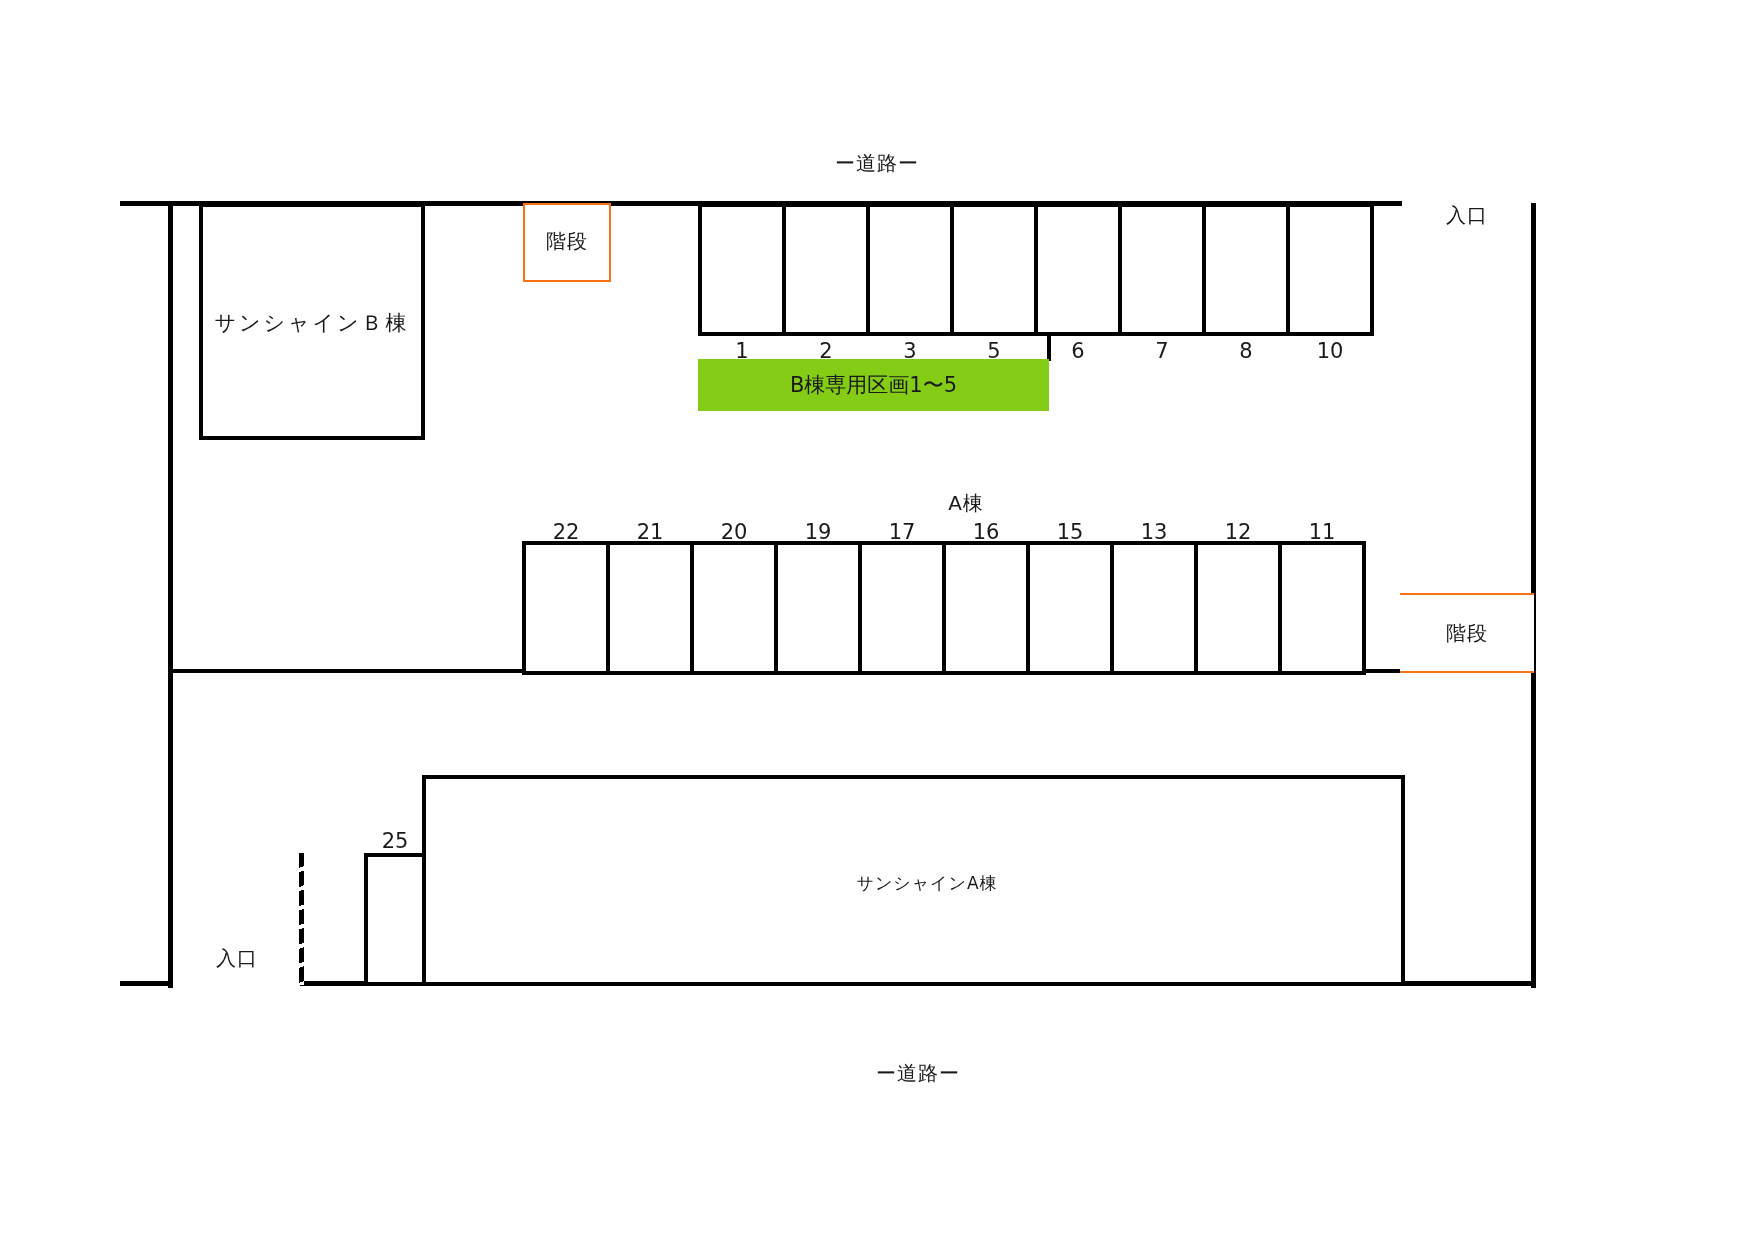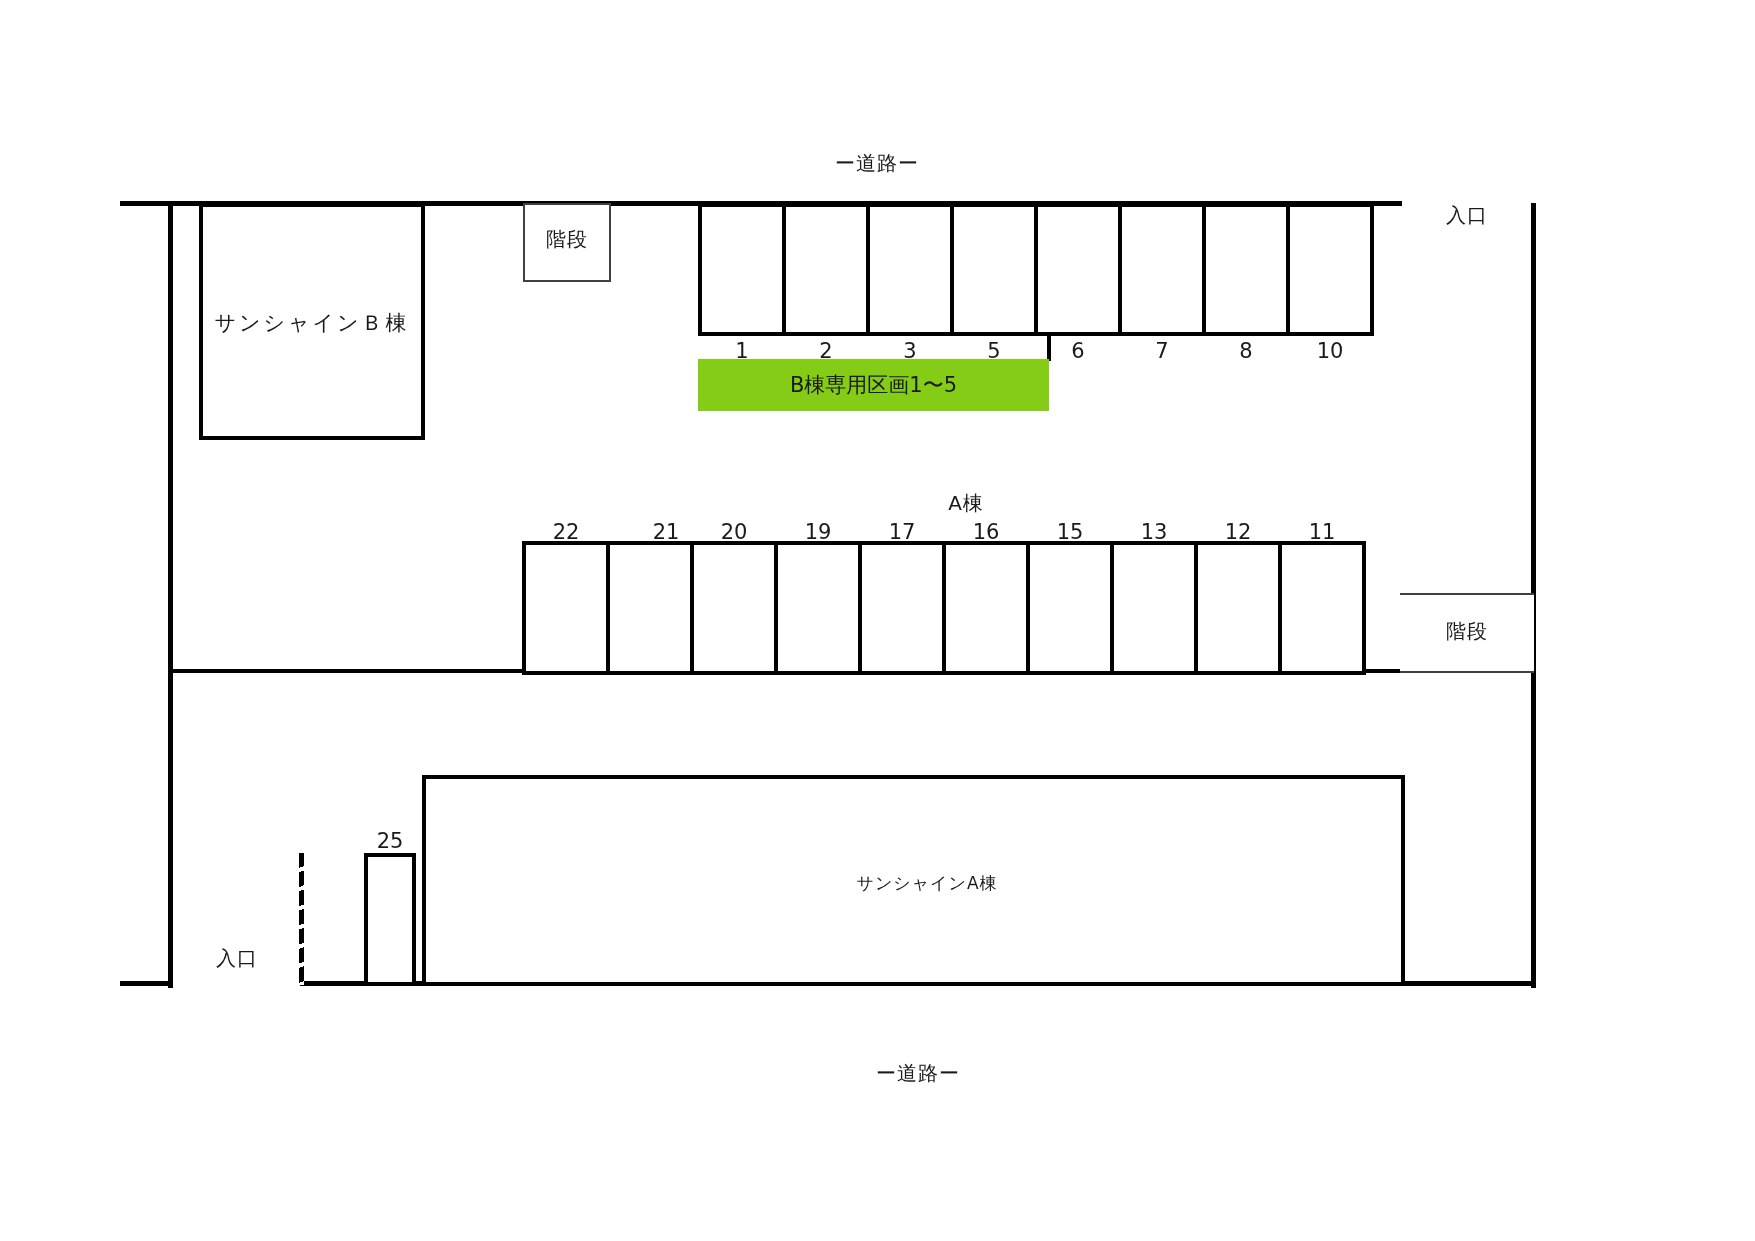--- a/index.html
+++ b/index.html
@@ -1,20 +1,20 @@
 <!DOCTYPE html>
 <html><head>
 <meta charset="utf-8">
 <style>
   html, body { margin:0; padding:0; background:#ffffff; }
   body { width:1755px; height:1241px; position:relative; overflow:hidden;
          font-family:"DejaVu Sans","Liberation Sans",sans-serif; color:#1a1a1a; }
   .ln { position:absolute; background:#000; }
   .box { position:absolute; box-sizing:border-box; border:4px solid #000; background:#fff; }
-  .tbox { position:absolute; box-sizing:border-box; border:2px solid #404040; background:#fff;font-family:Liberation Mono, monospace; }
+  .tbox { position:absolute; box-sizing:border-box; border:2px solid #f97316; background:#fff; }
   .lbl { position:absolute; font-size:20px; line-height:24px; white-space:nowrap; transform:translate(-50%,-50%); letter-spacing:1px;text-align:center; }
   .num { position:absolute; font-size:21px; line-height:24px; transform:translate(-50%,-50%); text-align:center; }
   .row { position:absolute; display:flex; }
   .slot { box-sizing:border-box; width:88px; height:100%; border:4px solid #000; margin-left:-4px; background:#fff; position:relative; }
   .slot:first-child { margin-left:0; }
   .slot .num { left:50%; }
   .reserved { position:absolute; background:#84cc16; display:flex; align-items:center; justify-content:center; font-size:21px; }
   .gate { position:absolute; width:5px;
     background: repeating-linear-gradient(160deg, #000 0 14px, #fff 14px 18px); }
 </style>
@@ -76,21 +76,21 @@
   <span>B棟専用区画1〜5</span>
 </div>
 
 <div class="lbl" style="left:966px;top:503px;">A棟</div>
 
 <div class="row" style="left:522px;top:541px;height:134px;">
   <div class="slot">
       <div class="num" style="top:-13px;">22</div>
     </div>
   <div class="slot">
-      <div class="num" style="top:-13px;margin-left:16px;">21</div>
+      <div class="num" style="top:-13px;">21</div>
     </div>
   <div class="slot">
       <div class="num" style="top:-13px;">20</div>
     </div>
   <div class="slot">
       <div class="num" style="top:-13px;">19</div>
     </div>
   <div class="slot">
       <div class="num" style="top:-13px;">17</div>
     </div>
@@ -108,19 +108,19 @@
     </div>
   <div class="slot">
       <div class="num" style="top:-13px;">11</div>
     </div>
 </div>
 
 <div class="tbox" style="left:1400px;top:593px;width:134px;height:80px;border-left:none;border-right:none;">
   <div class="lbl" style="left:50%;top:38px;">階段</div>
 </div>
 
-<div class="box" style="left:364px;top:853px;width:52px;height:133px;">
+<div class="box" style="left:364px;top:853px;width:62px;height:133px;">
   <div class="num" style="left:50%;top:-16px;">25</div>
 </div>
 
 <div class="box" style="left:422px;top:775px;width:983px;height:211px;">
   <div class="lbl" style="left:501px;top:104px;font-size:17px;">サンシャインA棟</div>
 </div>
 
 </body></html>

